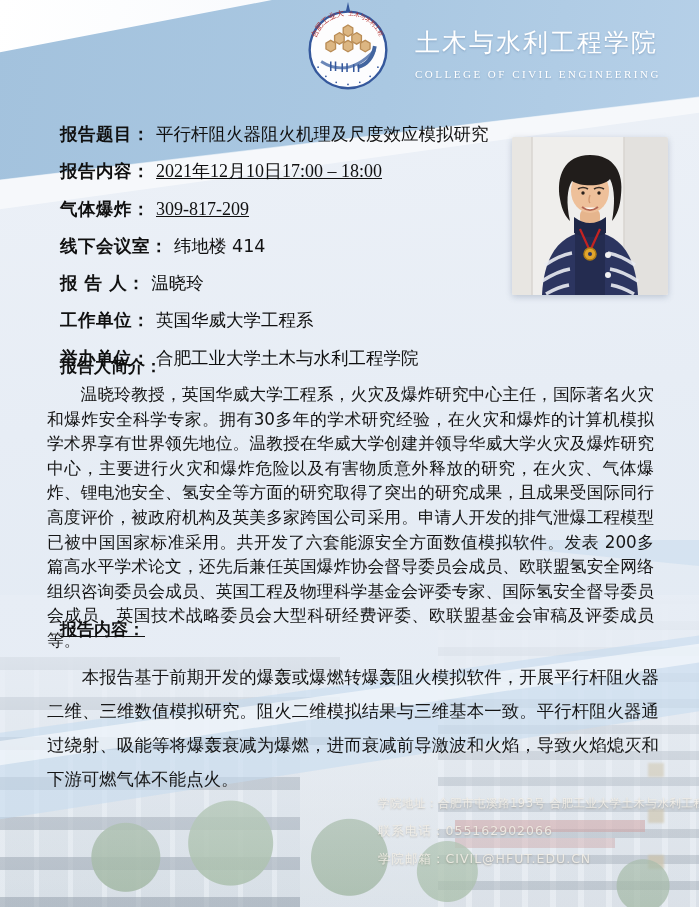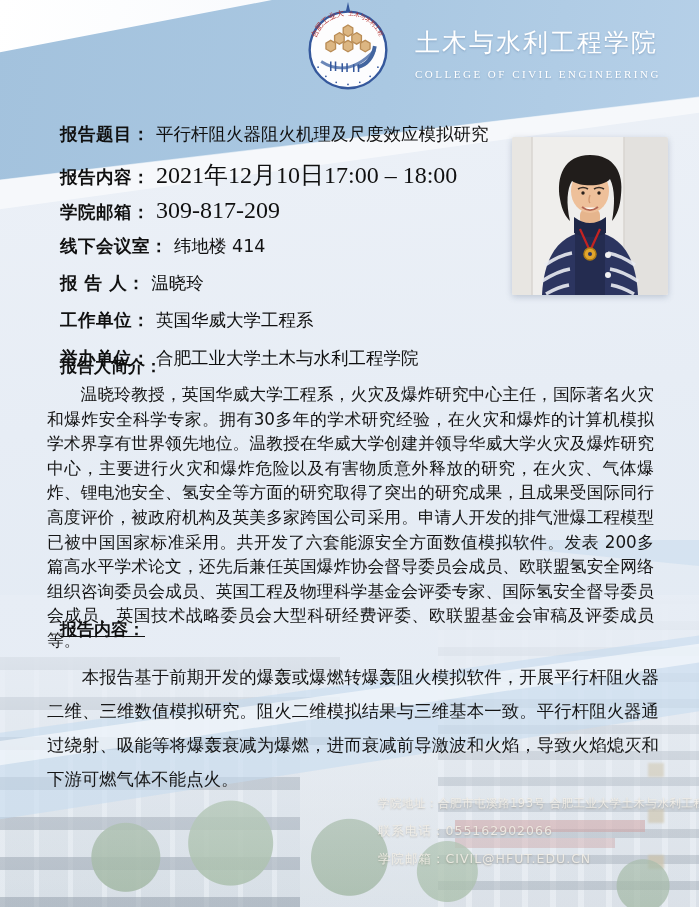--- a/index.html
+++ b/index.html
@@ -33,21 +33,21 @@
     font-family:"Liberation Serif","DejaVu Serif",serif;
     font-size:11px;letter-spacing:2.5px;margin-top:9px;white-space:nowrap;
     text-shadow:0 1px 2px rgba(70,100,140,.35);
   }
   .logo{position:absolute;left:302px;top:2px;width:92px;height:92px;}
   
   .rows{position:absolute;left:60px;top:98px;width:600px;z-index:6;margin-top:24px;}
   .row{height:23px;margin-bottom:14.3px;font-size:17.5px;color:#101010;white-space:nowrap;}
   .row .lbl{font-weight:bold;letter-spacing:.5px;}
   .row .val{margin-left:6px;}
-  .row .val.serif{font-family:"Liberation Serif","DejaVu Serif",serif;font-size:24px;}
+  .row .val.serif{font-family:"Liberation Serif","DejaVu Serif",serif;font-size:18px;text-decoration:underline;}
   
   .sec-head{position:absolute;left:60px;font-size:17px;font-weight:bold;color:#101010;z-index:6;}
   .sec-body{position:absolute;left:47px;color:#151515;text-indent:2em;text-align:justify;z-index:6;}
   #intro-head{top:355px;}
   #intro-body{top:382px;width:607px;font-size:16.8px;line-height:24.6px;}
   #content-head{top:618px;text-decoration:underline;}
   #content-body{top:660px;width:612px;font-size:17.4px;line-height:34px;}
   
   .photo{
     position:absolute;left:512px;top:137px;width:156px;height:158px;z-index:6;
@@ -186,21 +186,21 @@
   </div>
 
   <div class="rows">
     <div class="row">
       <span class="lbl">报告题目：</span><span class="val">平行杆阻火器阻火机理及尺度效应模拟研究</span>
     </div>
     <div class="row">
       <span class="lbl">报告内容：</span><span class="val serif">2021年12月10日17:00 – 18:00</span>
     </div>
     <div class="row">
-      <span class="lbl">学院邮箱：</span><span class="val serif">309-817-209</span>
+      <span class="lbl">气体爆炸：</span><span class="val serif">309-817-209</span>
     </div>
     <div class="row">
       <span class="lbl">线下会议室：</span><span class="val">纬地楼 414</span>
     </div>
     <div class="row">
       <span class="lbl">报 告 人：</span><span class="val">温晓玲</span>
     </div>
     <div class="row">
       <span class="lbl">工作单位：</span><span class="val">英国华威大学工程系</span>
     </div>

